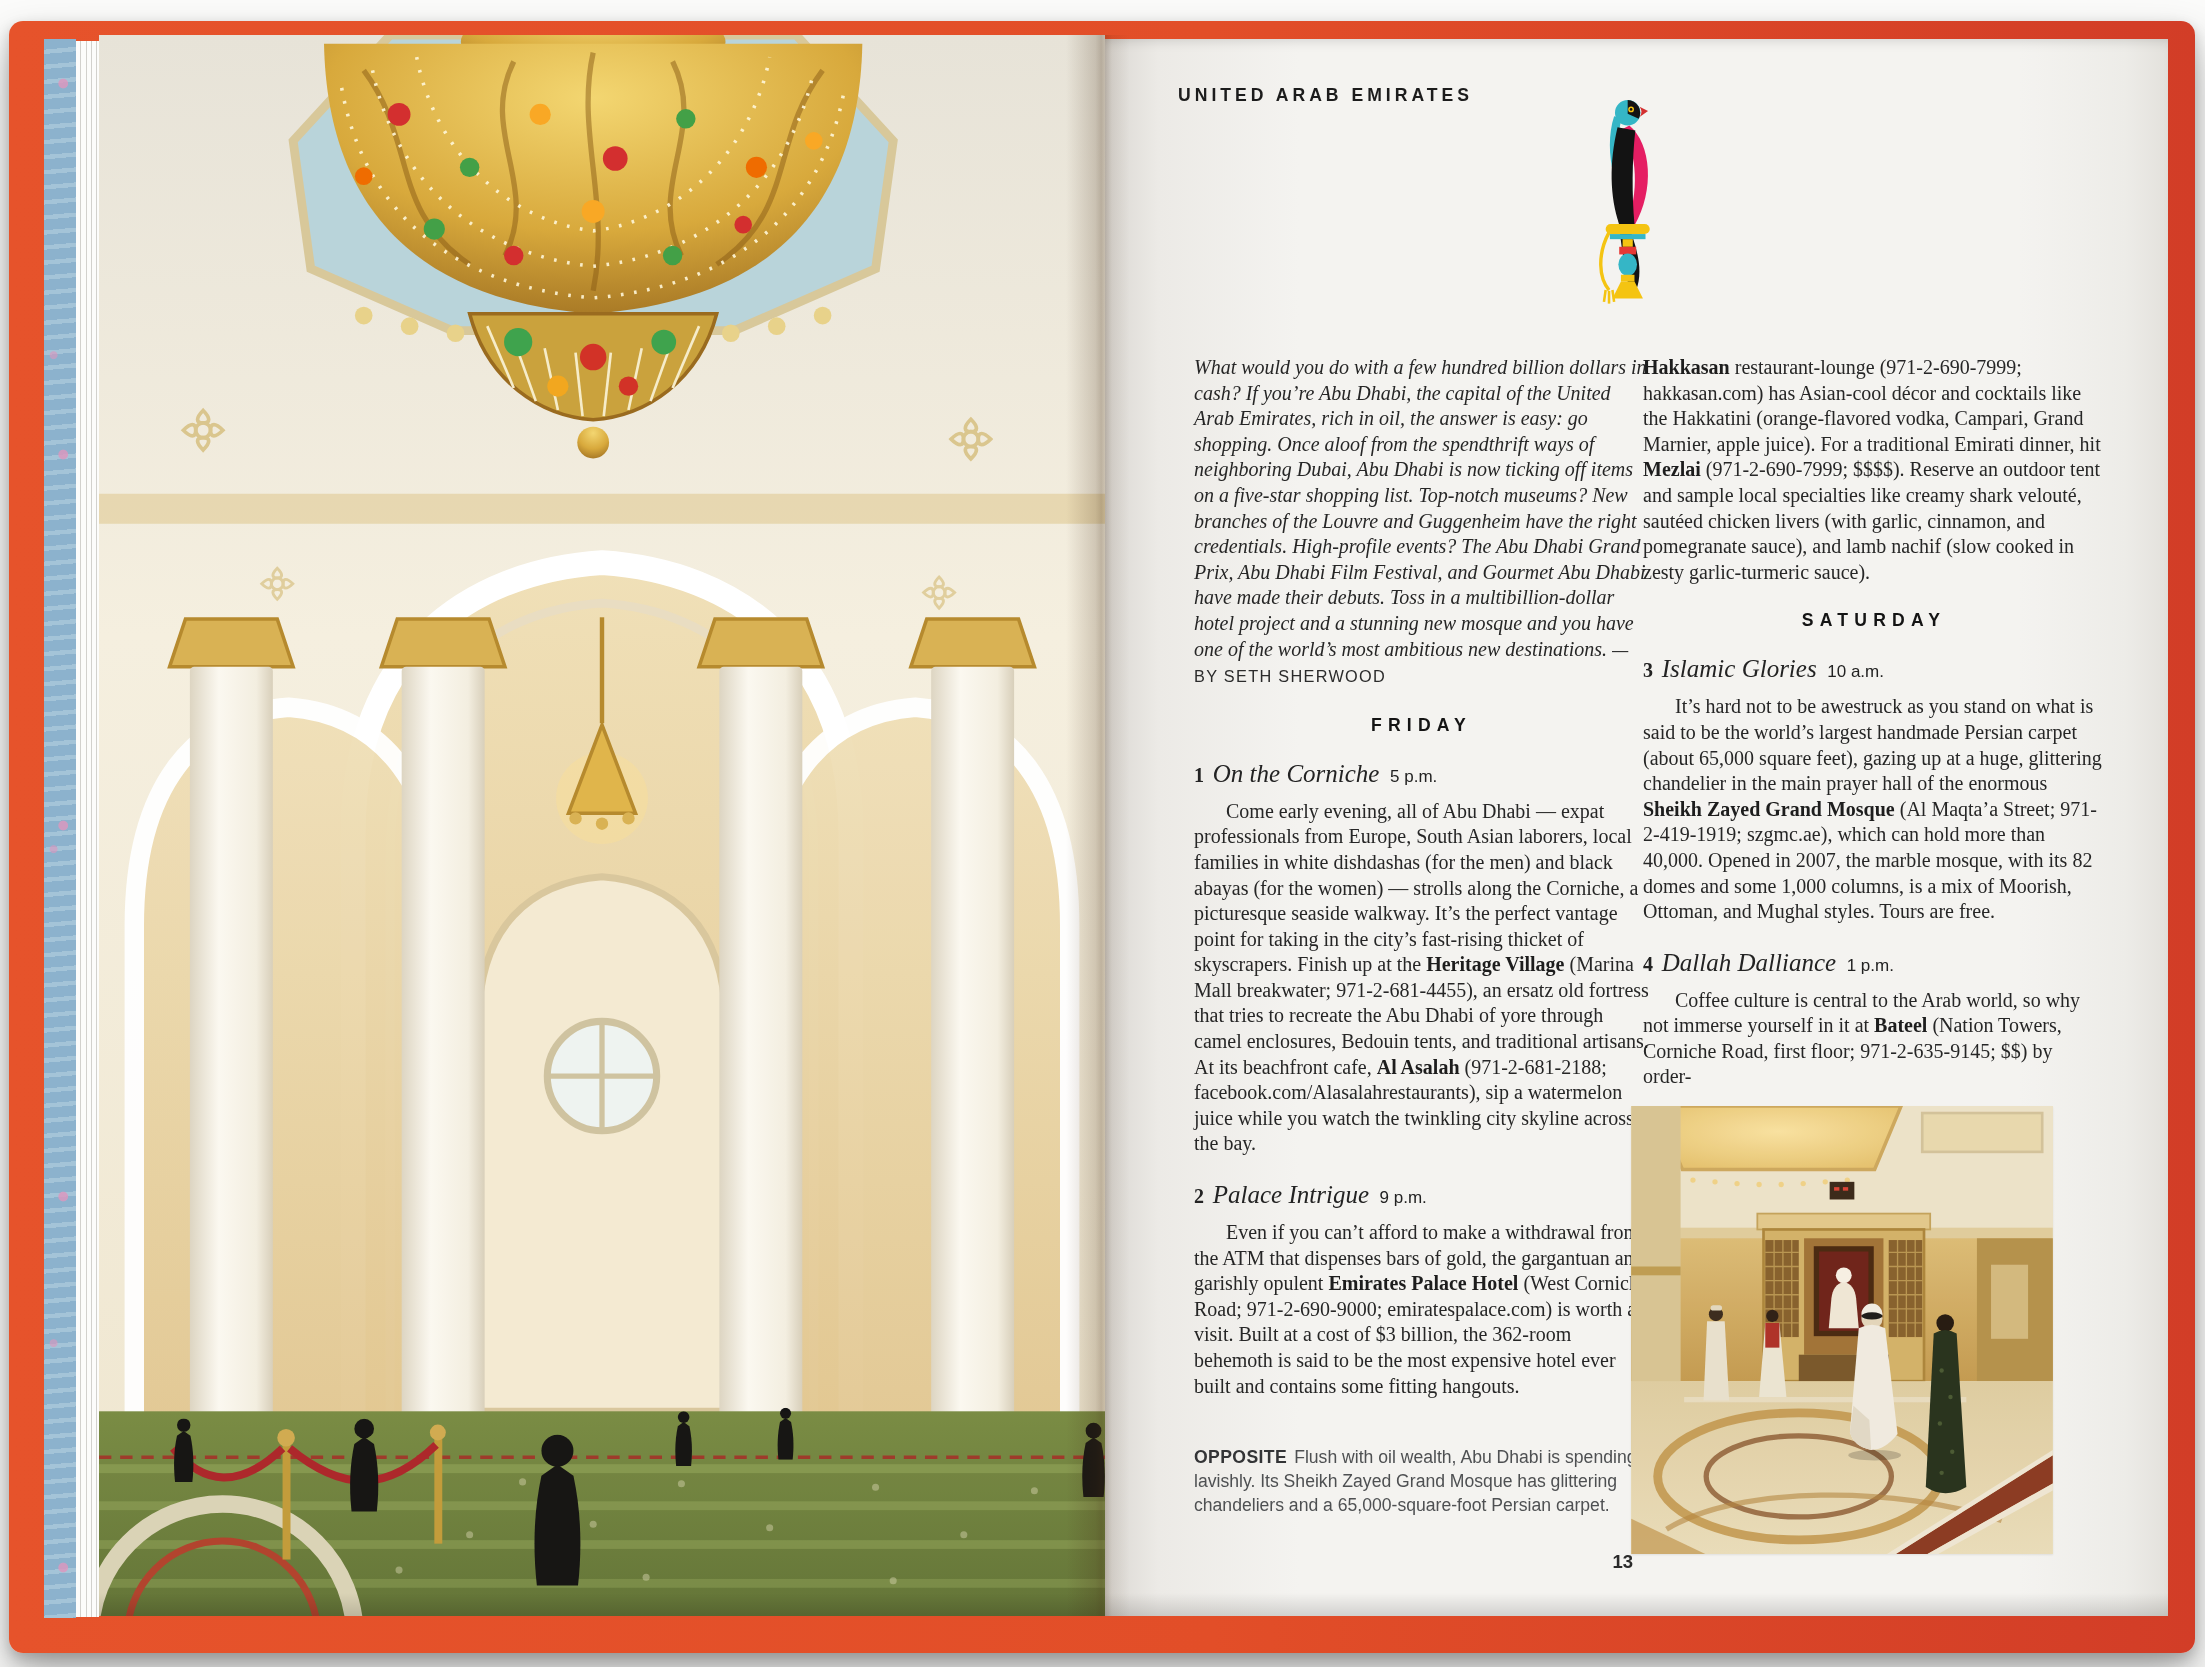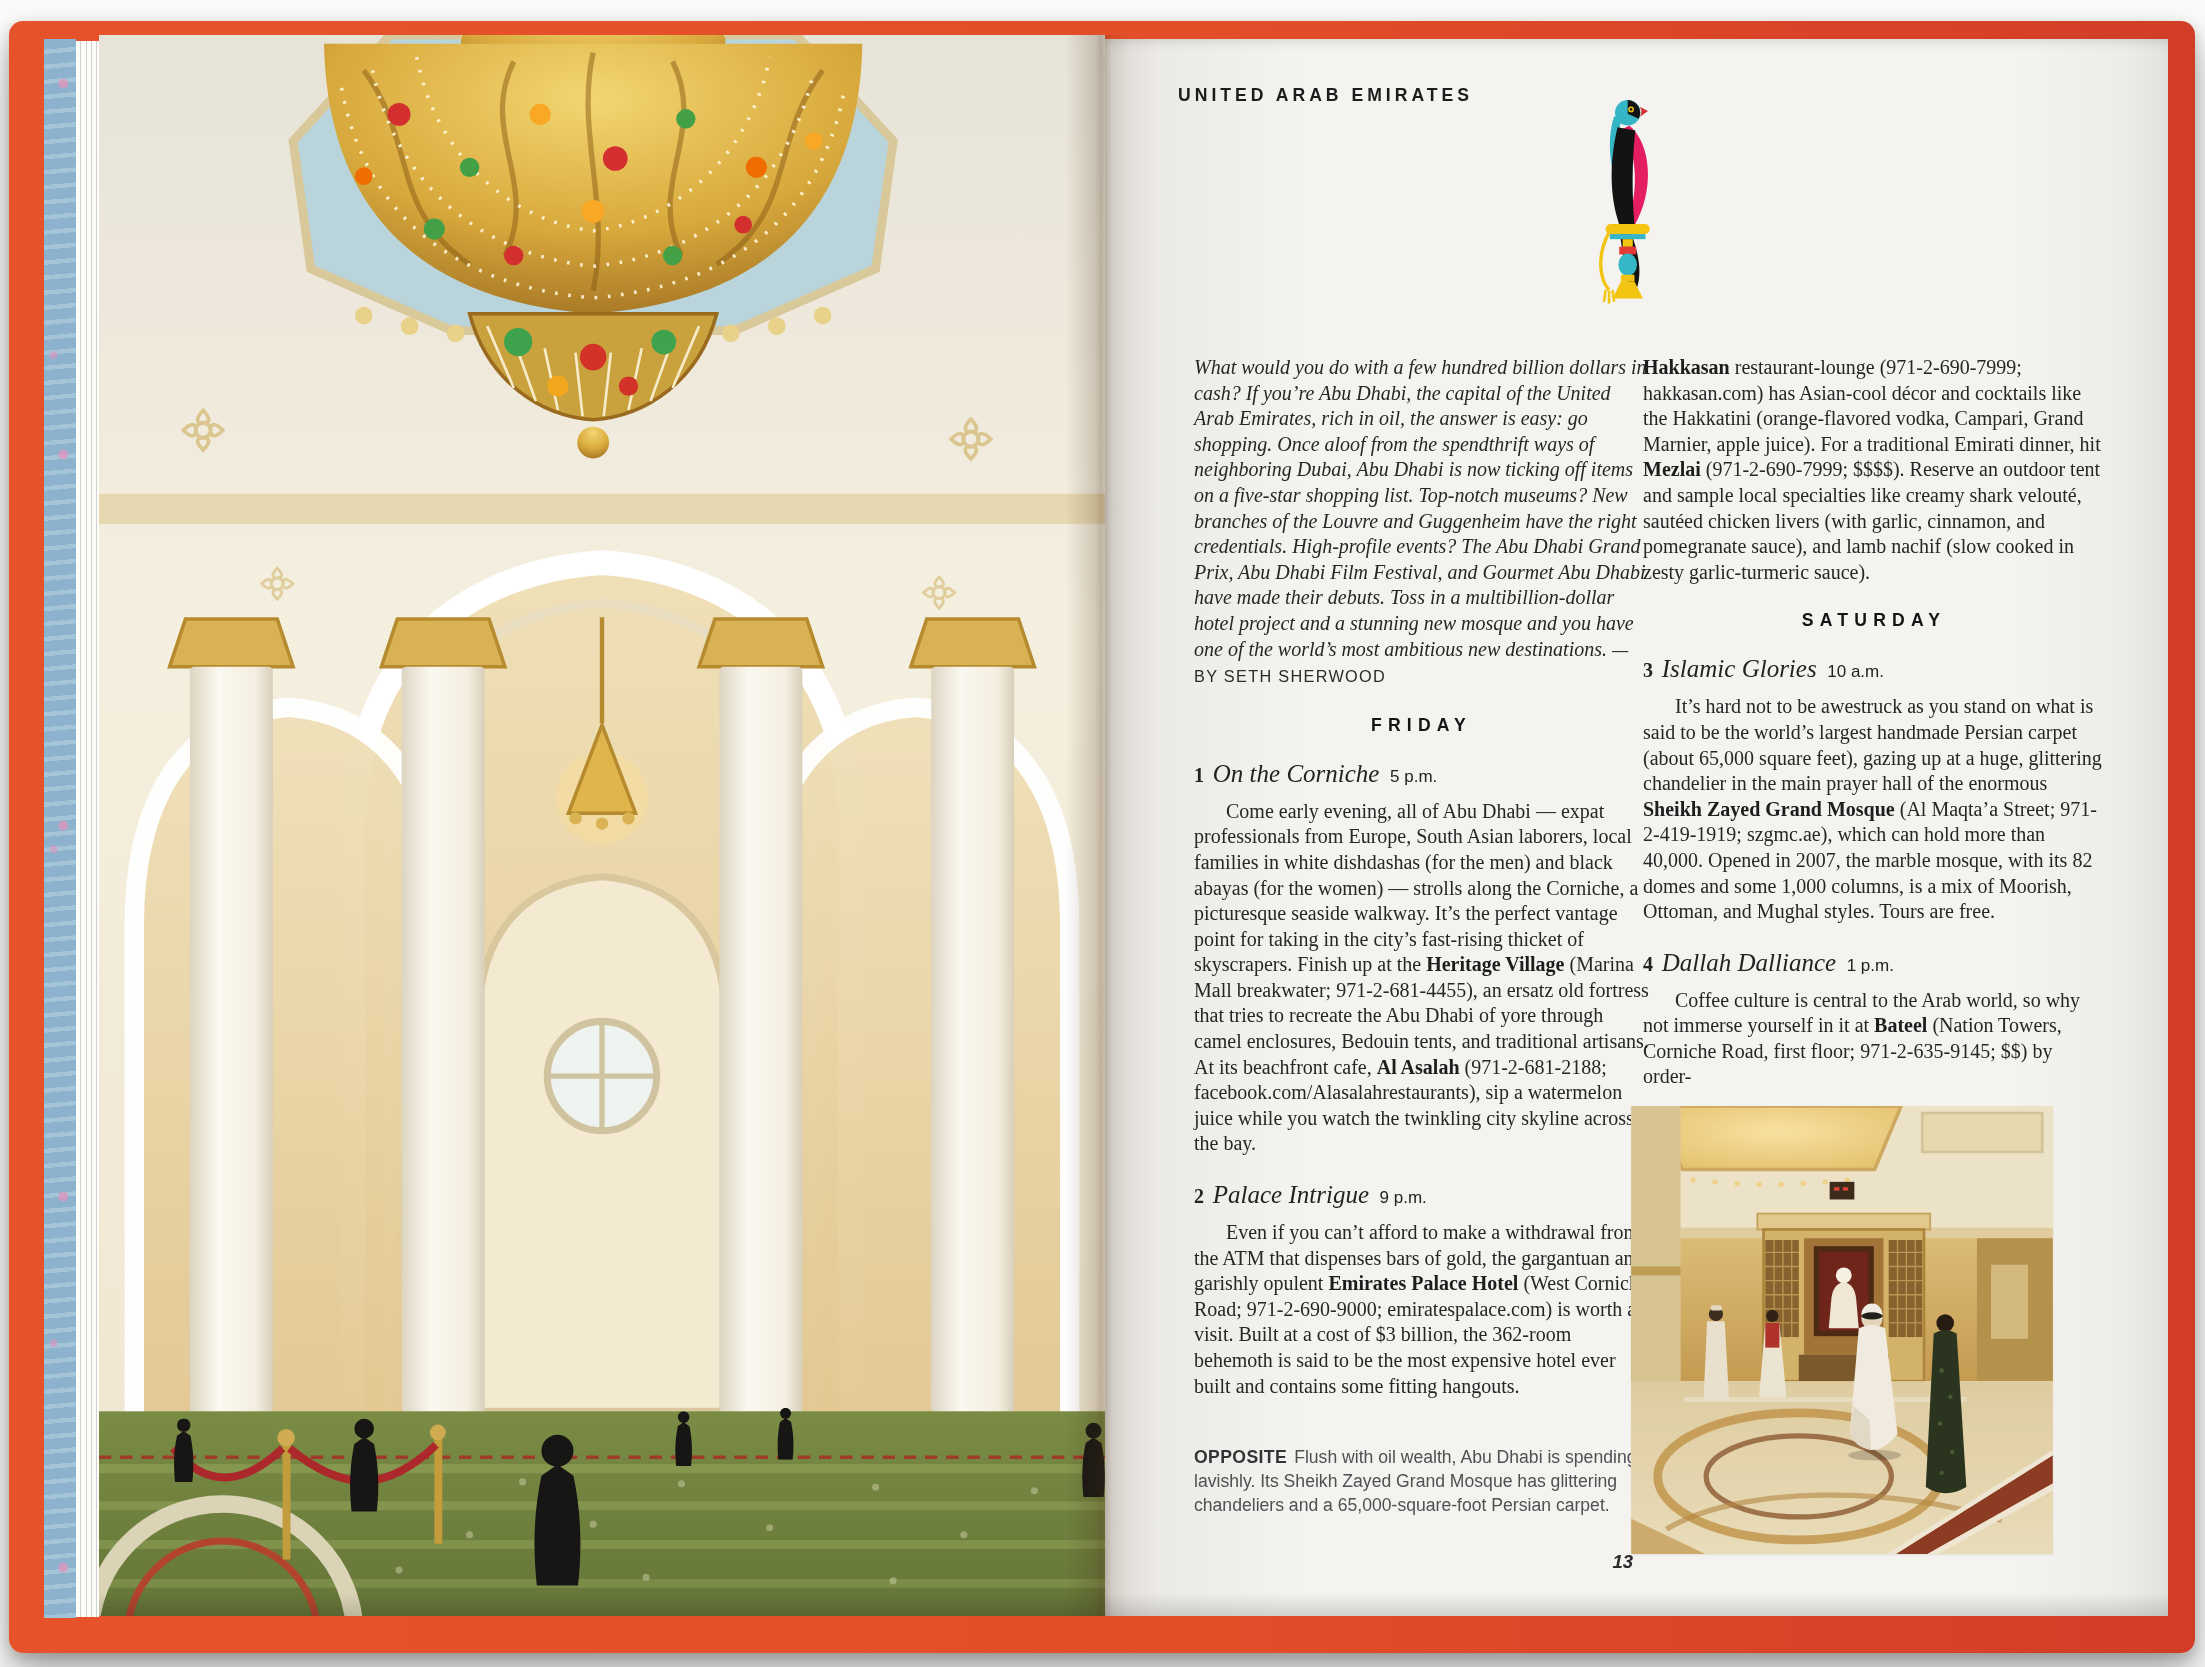--- a/index.html
+++ b/index.html
@@ -77,21 +77,21 @@
   .indent{text-indent:32px;}
   .body b{font-weight:bold;color:#1d1d1d;}
   .captions{margin-top:46px;}
   .caption{
     font-family:"Liberation Sans",sans-serif;font-size:17.6px;line-height:24px;
     color:#4e5052;margin:0 0 23px;
   }
   .caption b{color:#333436;letter-spacing:0.4px;padding-right:7px;}
   .pagenum{
     position:absolute;left:73px;top:1512px;width:455px;text-align:right;
-    font-family:"Liberation Sans",sans-serif;font-weight:bold;font-size:18.5px;color:#2a2a2a;font-style:italic;
+    font-family:"Liberation Sans",sans-serif;font-weight:bold;font-size:18.5px;color:#2a2a2a;
   }
   .hotel-photo{margin:16px 0 0 -12.4px;width:422px;height:448px;box-shadow:0 0.9px 1.8px rgba(0,0,0,.08);}
   .hotel-photo svg{display:block;}
   .mosque-svg{display:block;width:100%;height:100%;}
 </style>
 </head>
 <body>
 
 <div class="stage">
 

